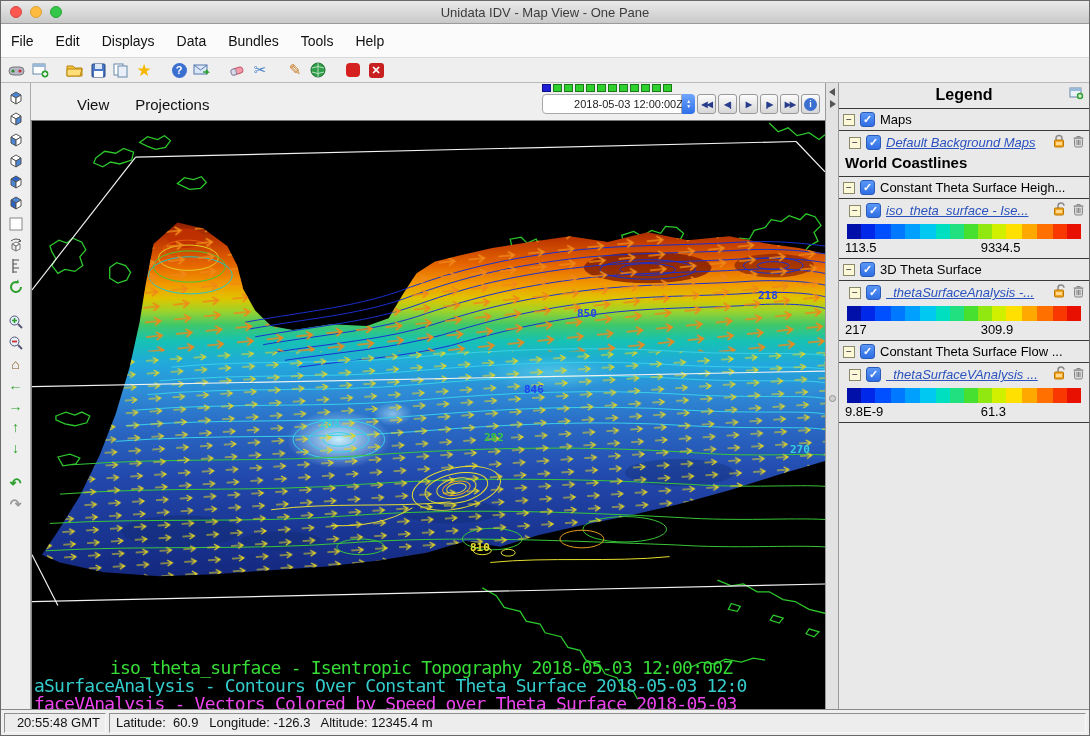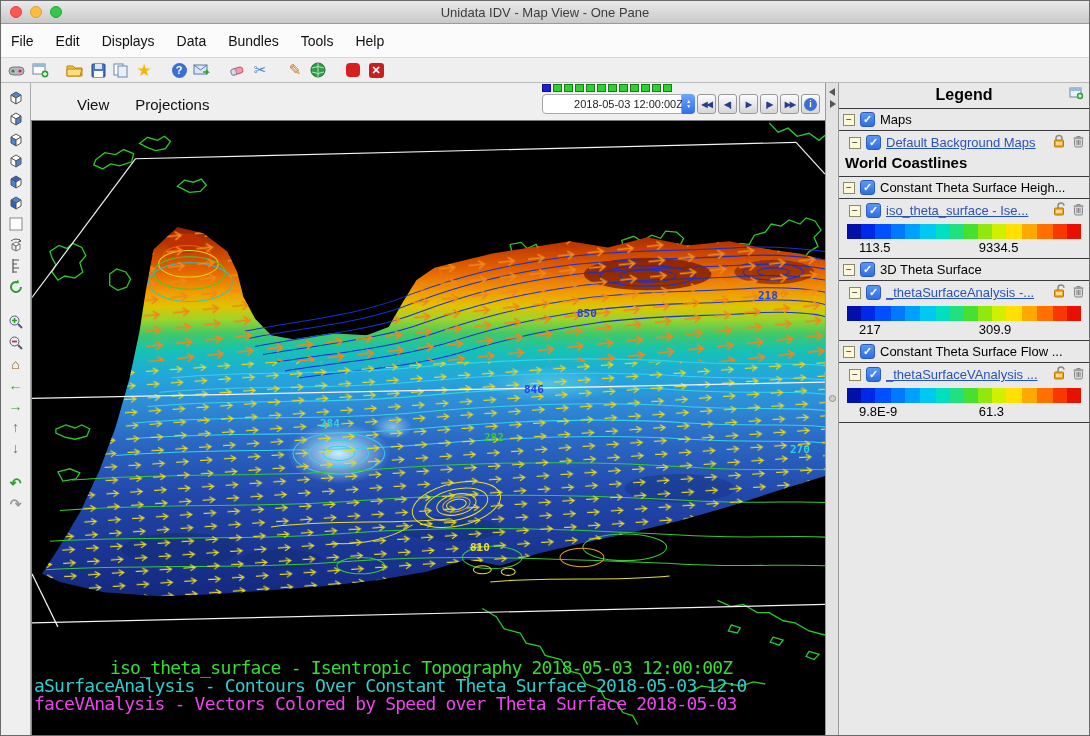--- a/index.html
+++ b/index.html
@@ -76,26 +76,26 @@
   .legend { width:250px; background:#E9E9E9; flex:0 0 auto; overflow:hidden; font-size:13px; }
   .lg-header { position:relative; border-bottom:1px solid #3A3A3A; padding:3px 0 4px; text-align:center; }
   .lg-title { font-size:16px; font-weight:bold; color:#000; }
   .float-ic { position:absolute; right:5px; top:4px; }
   .lg-row { display:flex; align-items:center; gap:5px; padding:3px 4px; border-bottom:1px solid #3A3A3A; }
   .lg-row.item { padding-left:10px; border-bottom:none; }
   .lg-block { border-bottom:1px solid #3A3A3A; padding-bottom:3px; }
   .collapse { width:12px; height:12px; background:#FCF8D8; border:1px solid #8A8A6A; color:#223; font-size:10px; line-height:10px; text-align:center; flex:0 0 auto; }
   .chk { width:15px; height:15px; background:linear-gradient(#5B97F7,#2F6EE4); border:1px solid #2A5BB8; border-radius:3px; color:#FFF; font-size:11px; font-weight:bold; display:flex; align-items:center; justify-content:center; flex:0 0 auto; }
   .lg-label { color:#000; white-space:nowrap; overflow:hidden; }
-  .lg-link { color:#2A52BE; text-decoration:underline; white-space:nowrap; overflow:hidden; flex:1 1 auto; }
+  .lg-link { color:#2A52BE; text-decoration:underline; white-space:nowrap; overflow:hidden; flex:1 1 auto;font-style:italic; }
   .sub-label { font-size:15px; font-weight:bold; color:#000; padding:0 0 2px 6px; }
   .row-icons { display:flex; gap:6px; margin-left:auto; flex:0 0 auto; }
   .cbar { height:15px; margin:2px 8px 1px 8px;
     background:linear-gradient(to right,#0010A8 0 6%,#0028E8 6% 12%,#0050FF 12% 19%,#0078FF 19% 25%,#00A0FF 25% 31%,#00C8F0 31% 38%,#00E0C0 38% 44%,#20E080 44% 50%,#48E030 50% 56%,#90E810 56% 62%,#D0F000 62% 68%,#FFE000 68% 75%,#FFA800 75% 81%,#FF7000 81% 88%,#F83800 88% 94%,#E81000 94% 100%); }
-  .cbar-lbls { position:relative; height:15px; margin:0 20px; font-size:13px; color:#000;text-align:right; }
+  .cbar-lbls { position:relative; height:15px; margin:0 6px; font-size:13px; color:#000;text-align:right; }
   .cb-min { position:absolute; left:0; }
   .cb-max { position:absolute; left:57%; }
 
   
   .statusbar { height:26px; background:#EFEFEF; border-top:1px solid #8A8A8A; display:flex; align-items:center; padding:0 3px; gap:3px; flex:0 0 auto; }
   .st-box { height:20px; border:1px solid; border-color:#8F8F8F #F8F8F8 #F8F8F8 #8F8F8F; background:#EDEDED; font-size:13px; color:#111; display:flex; align-items:center; }
   .st-clock { width:102px; justify-content:flex-end; padding-right:5px; }
   .st-pos { flex:1 1 auto; padding-left:6px; white-space:pre; overflow:hidden; }
 </style>
 </head>
@@ -625,13 +625,17 @@
         </div>
         <div class="cbar"></div>
         <div class="cbar-lbls">
           <span class="cb-min">9.8E-9</span>
           <span class="cb-max">61.3</span>
         </div>
       </div>
     </div>
   </div>
 
+  <div class="statusbar">
+    <div class="st-box st-clock">20:55:48 GMT</div>
+    <div class="st-box st-pos">Latitude:  60.9   Longitude: -126.3   Altitude: 12345.4 m</div>
+  </div>
 </div>
 
 </body></html>

